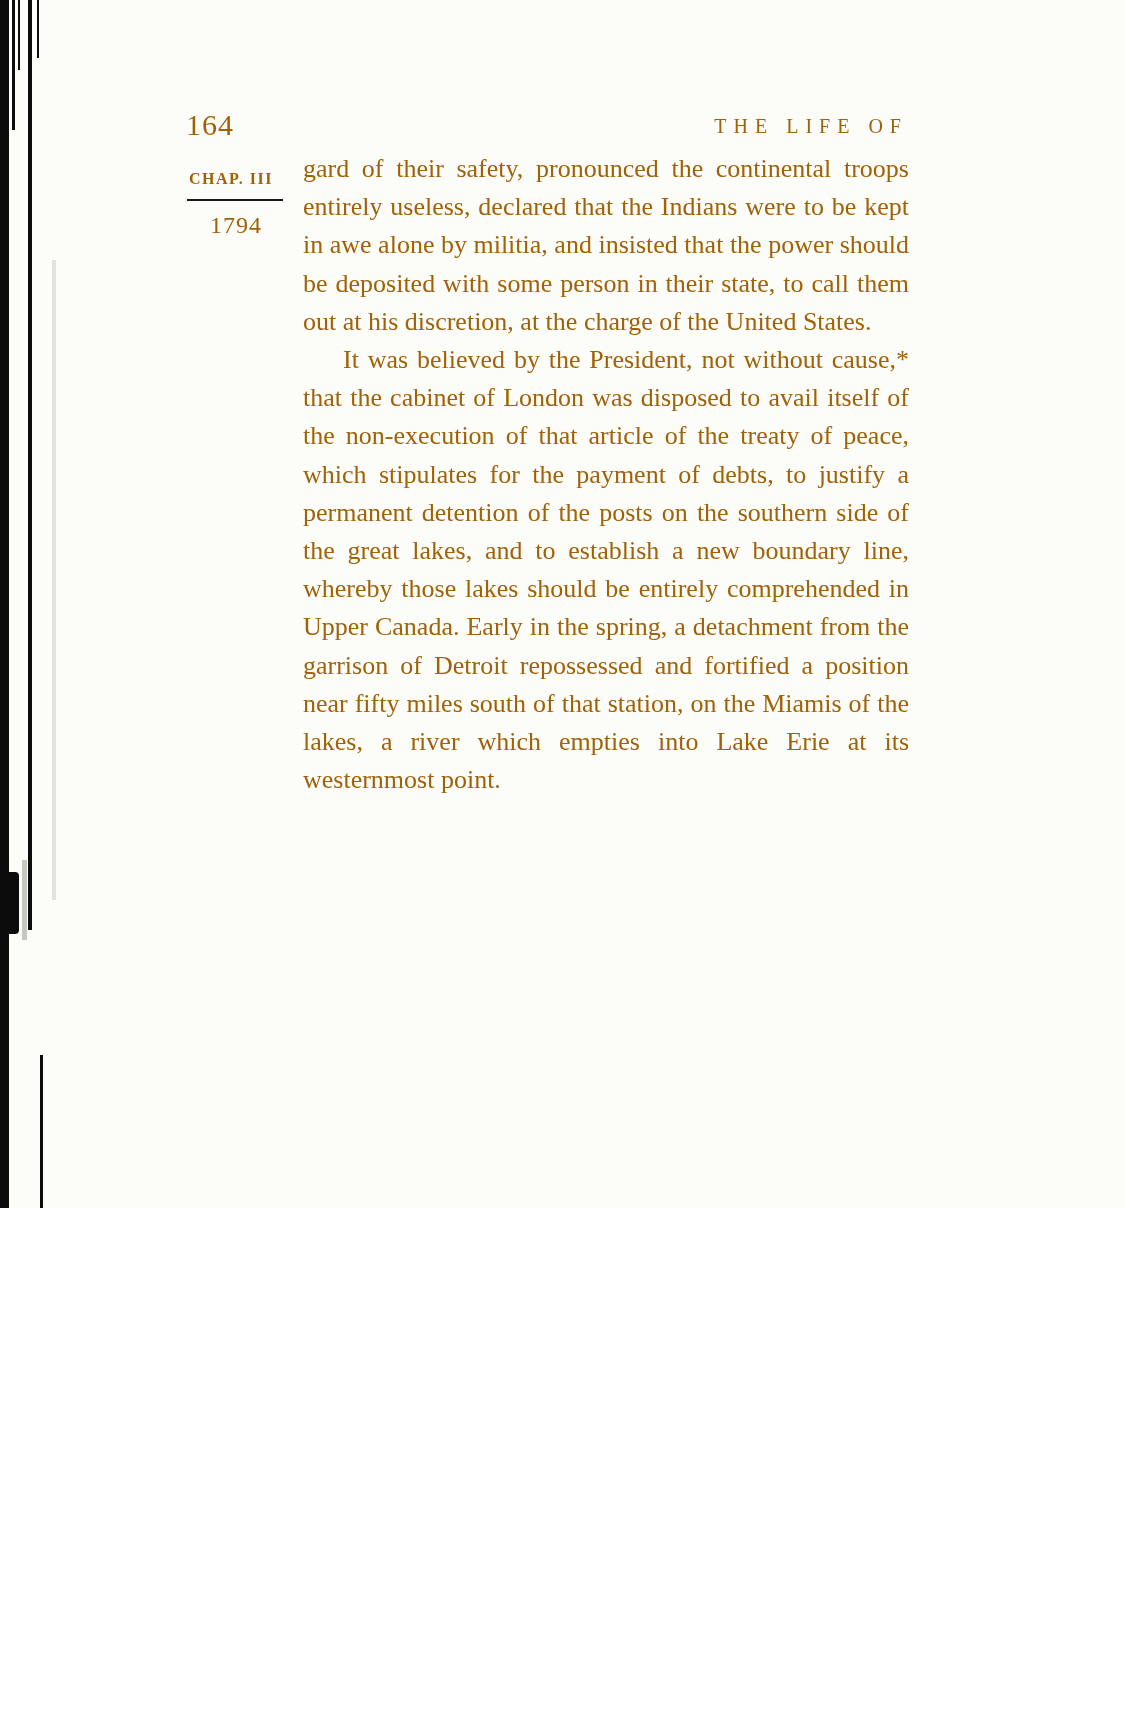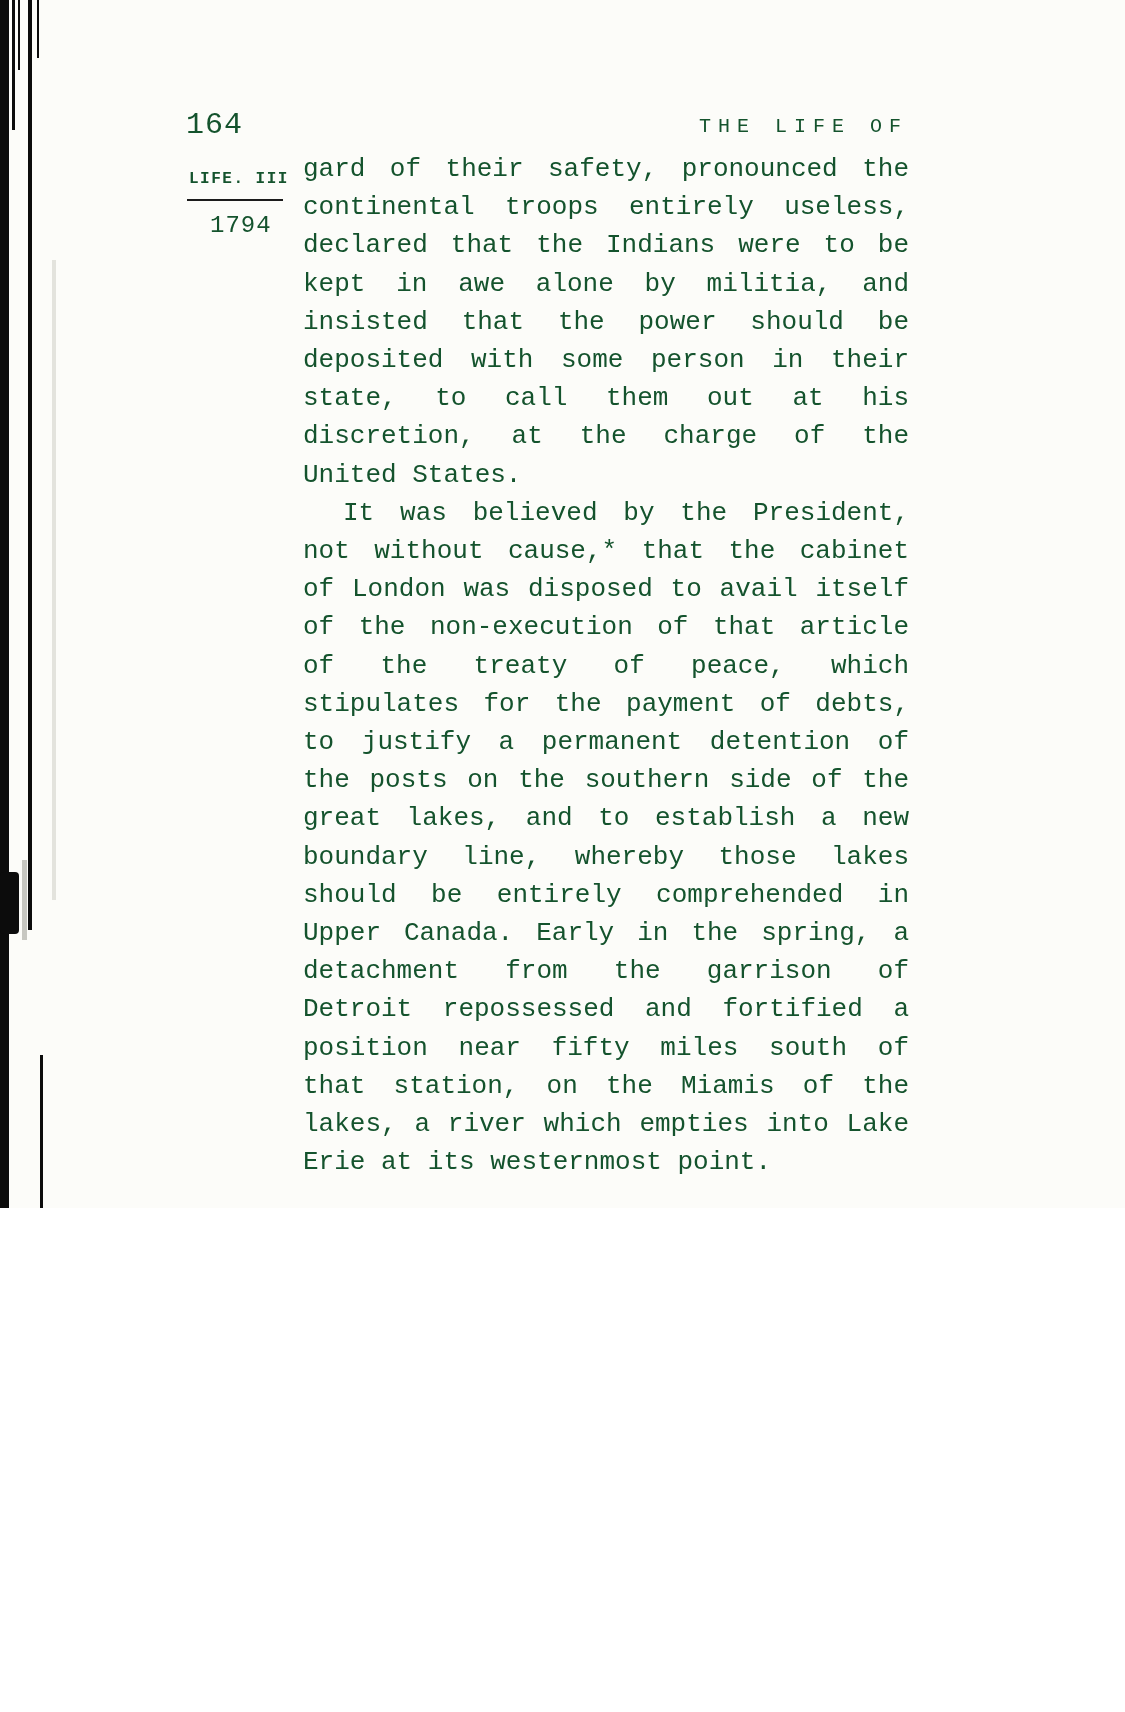--- a/index.html
+++ b/index.html
@@ -5,22 +5,22 @@
   html, body {
     margin: 0;
     padding: 0;
     background: #ffffff;
   }
   .page {
     position: relative;
     width: 1125px;
     height: 1208px;
     background: #fcfcf9;
-    font-family: Liberation Mono, monospace;
-    color: #14532d;
+    font-family: Liberation Serif, serif;
+    color: #a16207;
     overflow: hidden;
   }
 
   
   .artifact {
     position: absolute;
     background: #0c0c0c;
   }
   .artifact.gray { background: #9a9a94; opacity: .55; }
   .artifact.faint { background: #c9c9c2; opacity: .5; }
@@ -124,21 +124,21 @@
     <div class="artifact" style="left:53px; top:1280px; width:3px; height:280px;"></div>
     <div class="artifact gray" style="left:60px; top:1300px; width:2px; height:255px;"></div>
     <div class="artifact" style="left:752px; top:1344px; width:14px; height:3px;"></div>
     <div class="artifact" style="left:78px; top:1582px; width:1047px; height:17px; transform:rotate(-0.15deg);"></div>
     <div class="artifact gray" style="left:90px; top:1604px; width:1010px; height:3px;"></div>
   </div>
 
   <div class="page-number">164</div>
   <div class="running-header">THE LIFE OF</div>
 
-  <div class="margin-chapter">LIFE. III</div>
+  <div class="margin-chapter">CHAP. III</div>
   <div class="margin-rule"></div>
   <div class="margin-year">1794</div>
 
   <div class="body-text">
     <p>gard of their safety, pronounced the continental troops entirely useless, declared that the Indians were to be kept in awe alone by militia, and insisted that the power should be deposited with some person in their state, to call them out at his discretion, at the charge of the United States.</p>
     <p class="indented">It was believed by the President, not without cause,* that the cabinet of London was disposed to avail itself of the non-execution of that article of the treaty of peace, which stipulates for the payment of debts, to justify a permanent detention of the posts on the southern side of the great lakes, and to establish a new boundary line, whereby those lakes should be entirely comprehended in Upper Canada. Early in the spring, a detachment from the garrison of Detroit repossessed and fortified a position near fifty miles south of that station, on the Miamis of the lakes, a river which empties into Lake Erie at its westernmost point.</p>
   </div>
 
   <div class="footnote-rule"></div>
   <div class="footnote">* See note No. IX. at the end of the volume.</div>

